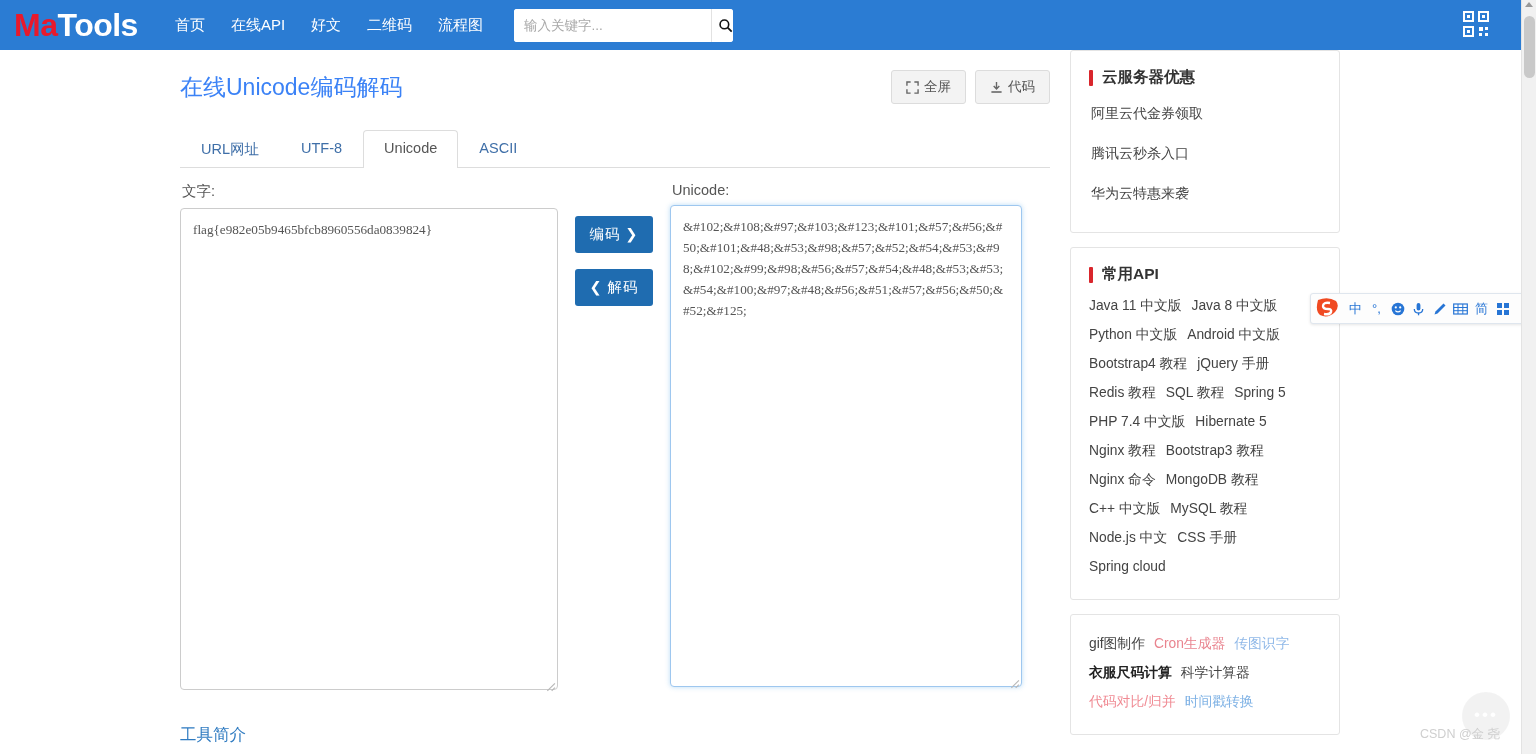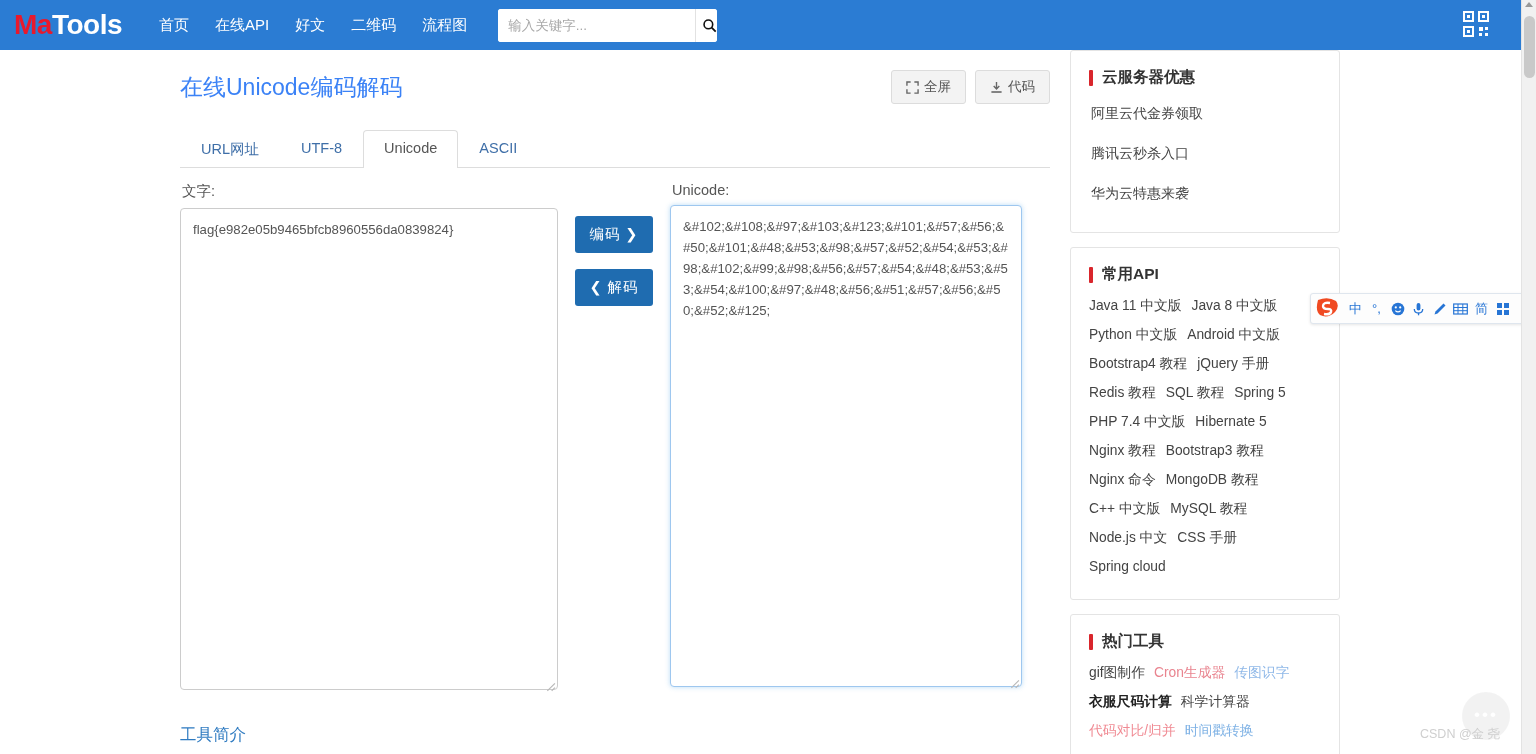--- a/index.html
+++ b/index.html
@@ -10,21 +10,21 @@
     background: #ffffff;
     font-family: "Liberation Sans", "DejaVu Sans", sans-serif;
   }
   .page { position: relative; width: 1536px; height: 754px; background:#fff; overflow:hidden; }
 
   
   .topbar {
     position: absolute; left:0; top:0; width:1521px; height:50px;
     background:#2b7cd3; display:flex; align-items:center;
   }
-  .logo { margin-left:14px; font-size:28px; font-weight:bold; letter-spacing:-0.5px; line-height:1; }
+  .logo { margin-left:14px; font-size:32px; font-weight:bold; letter-spacing:-0.5px; line-height:1; }
   .logo .ma { color:#e8192c; }
   .logo .tools { color:#ffffff; }
   .nav { display:flex; align-items:center; margin-left:24px; }
   .nav a {
     color:#ffffff; font-size:15px; text-decoration:none;
     padding:0 13px; white-space:nowrap;
   }
   .searchwrap {
     margin-left:18px; display:flex; align-items:center;
     width:219px; height:33px; background:#fff; border-radius:3px; overflow:hidden;
@@ -70,21 +70,21 @@
 
   
   .conv { display:flex; margin-top:14px; padding-left:10px; }
   .col-left { width:378px; }
   .col-mid { width:112px; display:flex; flex-direction:column; align-items:center; padding-top:34px; }
   .col-right { width:352px; }
   .fieldlabel { font-size:14.5px; color:#555; margin:0 0 7px 2px; }
   textarea {
     width:100%; height:482px; resize:none; padding:10px 12px;
     font-size:13.2px; line-height:21px; color:#555;
-    font-family:Liberation Sans, sans-serif;
+    font-family:Liberation Serif, serif;
     border:1px solid #ccc; border-radius:4px; background:#fff; outline:none;
     overflow:hidden; word-break:break-all; white-space:pre-wrap;
   }
   textarea.focused { border:1px solid #9ec7ef; box-shadow:0 0 5px rgba(102,175,233,.45); }
   .ta-wrap { position:relative; }
   .ta-grip { position:absolute; right:2px; bottom:2px; width:13px; height:13px; pointer-events:none; }
 
   .cbtn {
     width:78px; background:#1f6cb0; color:#fff; border:0; border-radius:3px;
     font-size:14.5px; padding:9px 0; cursor:pointer; margin-bottom:16px;
@@ -258,24 +258,20 @@
           <div class="api-row"><a href="#">PHP 7.4 中文版</a><a href="#">Hibernate 5</a></div>
           <div class="api-row"><a href="#">Nginx 教程</a><a href="#">Bootstrap3 教程</a></div>
           <div class="api-row"><a href="#">Nginx 命令</a><a href="#">MongoDB 教程</a></div>
           <div class="api-row"><a href="#">C++ 中文版</a><a href="#">MySQL 教程</a></div>
           <div class="api-row"><a href="#">Node.js 中文</a><a href="#">CSS 手册</a></div>
           <div class="api-row"><a href="#">Spring cloud</a></div>
         </div>
     </div>
 
     <div class="card">
-      <div class="card-title">
-        <span class="bar"></span>
-        <span>热门工具</span>
-      </div>
       <div class="hot-list">
           <div class="hot-row"><a href="#" style="color: rgb(68, 68, 68);">gif图制作</a><a href="#" style="color: rgb(233, 132, 143);">Cron生成器</a><a href="#" style="color: rgb(143, 184, 232);">传图识字</a></div>
           <div class="hot-row"><a href="#" style="color: rgb(34, 34, 34); font-weight: bold;">衣服尺码计算</a><a href="#" style="color: rgb(68, 68, 68);">科学计算器</a></div>
           <div class="hot-row"><a href="#" style="color: rgb(240, 138, 147);">代码对比/归并</a><a href="#" style="color: rgb(127, 178, 229);">时间戳转换</a></div>
         </div>
     </div>
   </div>
 
   <div class="ime">
     <span class="s-logo">

